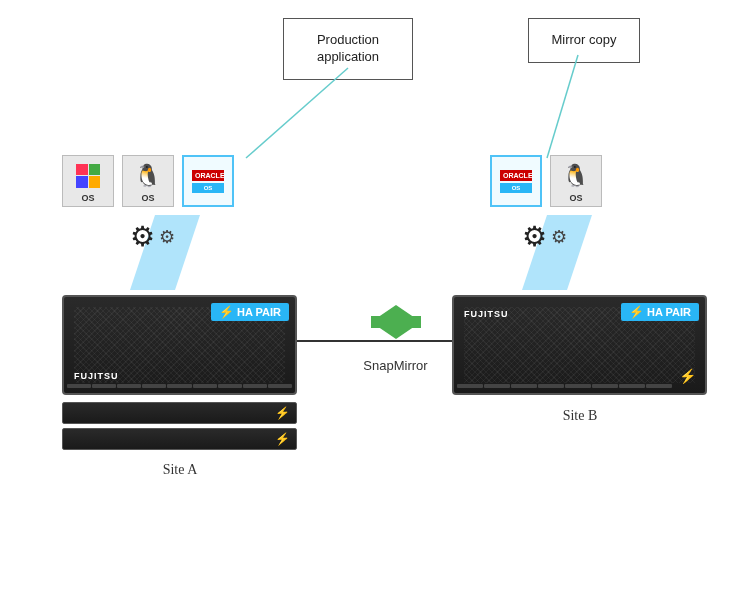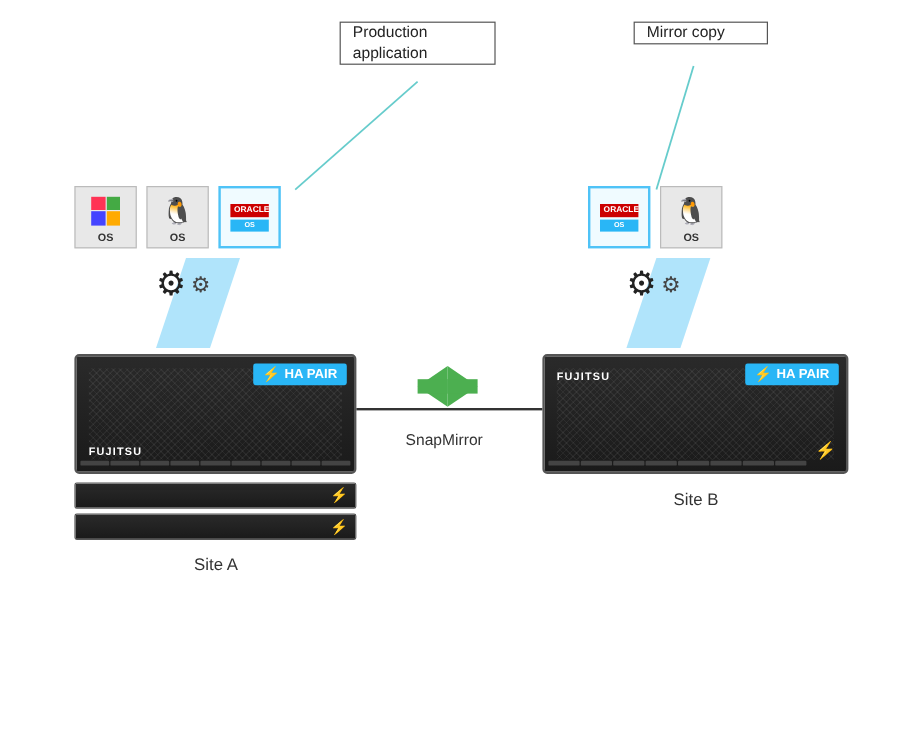--- a/index.html
+++ b/index.html
@@ -16,22 +16,22 @@
       width: 750px;
       height: 612px;
       position: relative;
     }
 
     
     .callout-box {
       position: absolute;
       border: 1.5px solid #555;
       background: #fff;
-      padding: 0 10px;
-      text-align: left;
+      padding: 13px 10px;
+      text-align: center;
       font-size: 13px;
       line-height: 1.3;
       color: #222;
     }
 
     
     .icons-row {
       position: absolute;
       display: flex;
       gap: 8px;
@@ -187,25 +187,27 @@
       color: #29b6f6;
       font-size: 12px;
     }
 
     
     .site-label {
       position: absolute;
       font-size: 14px;
       color: #333;
       text-align: center;
+      font-family: Liberation Serif, serif;
     }
 
     
     .snapmirror-area {
       position: absolute;
+      text-align: center;
       padding-left: 40px;
     }
 
     
     .connect-line {
       position: absolute;
       background: #333;
       height: 2px;
     }
 

